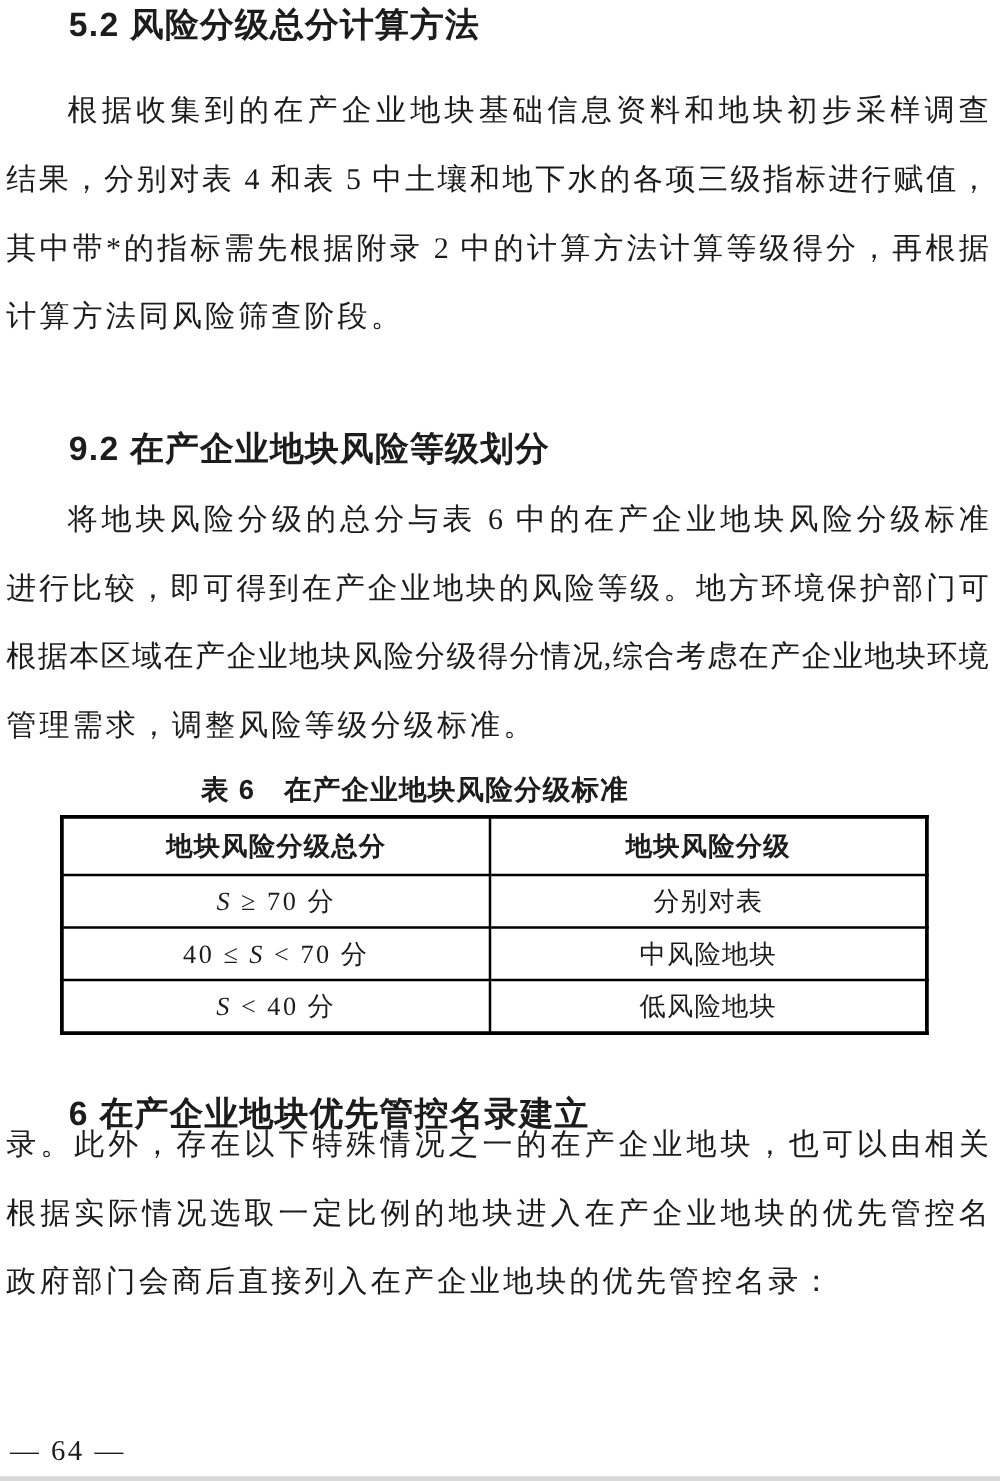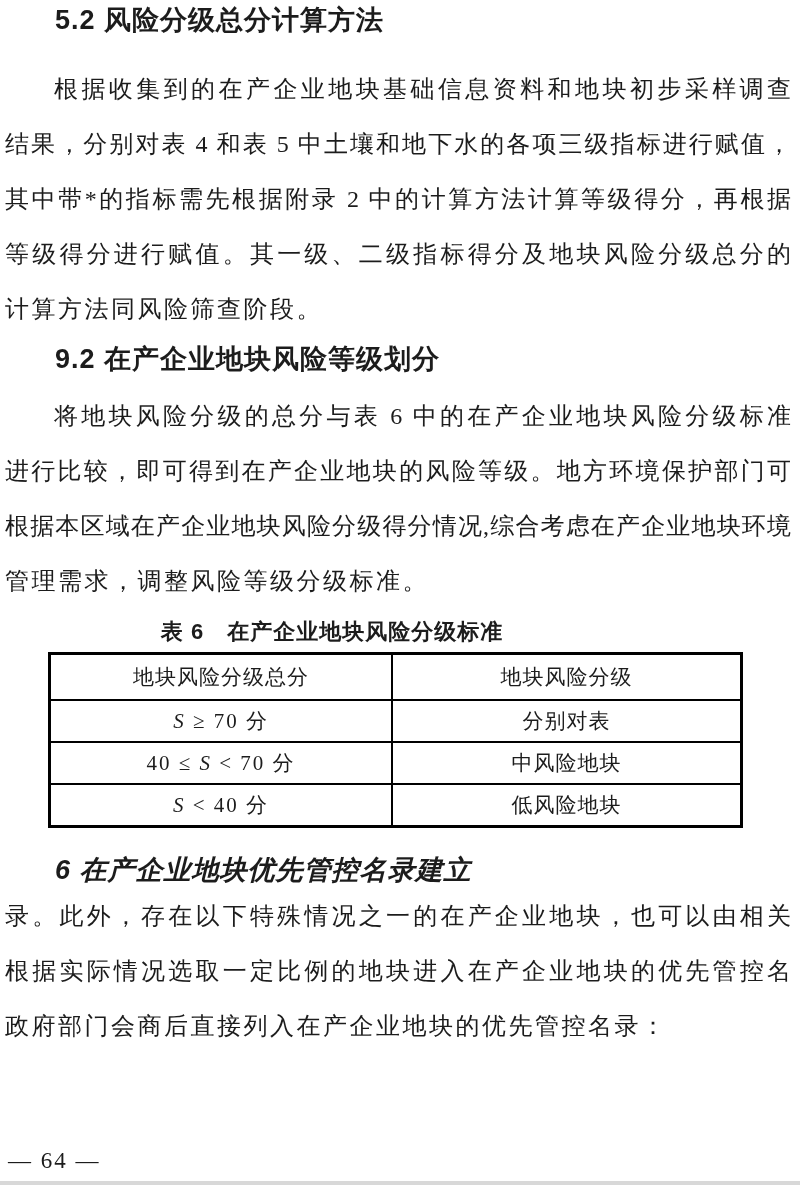--- a/index.html
+++ b/index.html
@@ -34,21 +34,21 @@
     position:absolute;top:652px;left:48px;width:695px;
     border-collapse:collapse;table-layout:fixed;
     border:3px solid #000;
   }
   table.t6 th,table.t6 td{
     border:2px solid #000;text-align:center;vertical-align:middle;
     padding:0;
   }
   table.t6 th{
     height:44px;font-size:21px;letter-spacing:1px;
-    font-family:"Liberation Sans","DejaVu Sans",sans-serif;font-weight:normal;
+    font-family:"Liberation Sans","DejaVu Sans",sans-serif;font-weight:bold;
   }
   table.t6 td{
     height:40px;font-size:21px;letter-spacing:1px;
     font-family:"Liberation Serif","DejaVu Serif",serif;font-weight:normal;
   }
   .formula{font-family:"Liberation Serif","DejaVu Serif",serif;letter-spacing:2px;}
   .formula .var{font-style:italic;}
   .footer{
     left:8px;top:1146px;font-size:23px;line-height:30px;letter-spacing:2px;
     font-family:"Liberation Serif","DejaVu Serif",serif;
@@ -61,21 +61,20 @@
 </style>
 </head>
 <body>
 
 <div class="abs sec-heading" style="top:2px;">5.2 风险分级总分计算方法</div>
 
 <div class="abs para" style="top:62px;">
   <div class="line j indent">根据收集到的在产企业地块基础信息资料和地块初步采样调查</div>
   <div class="line j">结果，分别对表 4 和表 5 中土壤和地下水的各项三级指标进行赋值，</div>
   <div class="line j">其中带*的指标需先根据附录 2 中的计算方法计算等级得分，再根据</div>
-  <div class="line j">等级得分进行赋值。其一级、二级指标得分及地块风险分级总分的</div>
   <div class="line last">计算方法同风险筛查阶段。</div>
 </div>
 
 <div class="abs sec-heading" style="top:341px;">9.2 在产企业地块风险等级划分</div>
 
 <div class="abs para" style="top:389px;">
   <div class="line j indent">将地块风险分级的总分与表 6 中的在产企业地块风险分级标准</div>
   <div class="line j">进行比较，即可得到在产企业地块的风险等级。地方环境保护部门可</div>
   <div class="line j">根据本区域在产企业地块风险分级得分情况,综合考虑在产企业地块环境</div>
   <div class="line last">管理需求，调整风险等级分级标准。</div>
@@ -107,21 +106,21 @@
   </tr>
   <tr>
     <td>
       <span class="formula"><span></span><span class="var">S</span><span> &lt; 40 分</span></span>
     </td>
     <td>低风险地块</td>
   </tr>
 </tbody>
   </table>
 
-<div class="abs sec-heading" style="top:852px;font-style:italic;">6 在产企业地块优先管控名录建立</div>
+<div class="abs sec-heading" style="top:873px;">6 在产企业地块优先管控名录建立</div>
 
 <div class="abs para" style="top:889px;">
   <div class="line j">录。此外，存在以下特殊情况之一的在产企业地块，也可以由相关</div>
   <div class="line j">根据实际情况选取一定比例的地块进入在产企业地块的优先管控名</div>
   <div class="line last">政府部门会商后直接列入在产企业地块的优先管控名录：</div>
 </div>
 
 <div class="abs footer">— 64 —</div>
 
 <div class="bottom-edge"></div>

